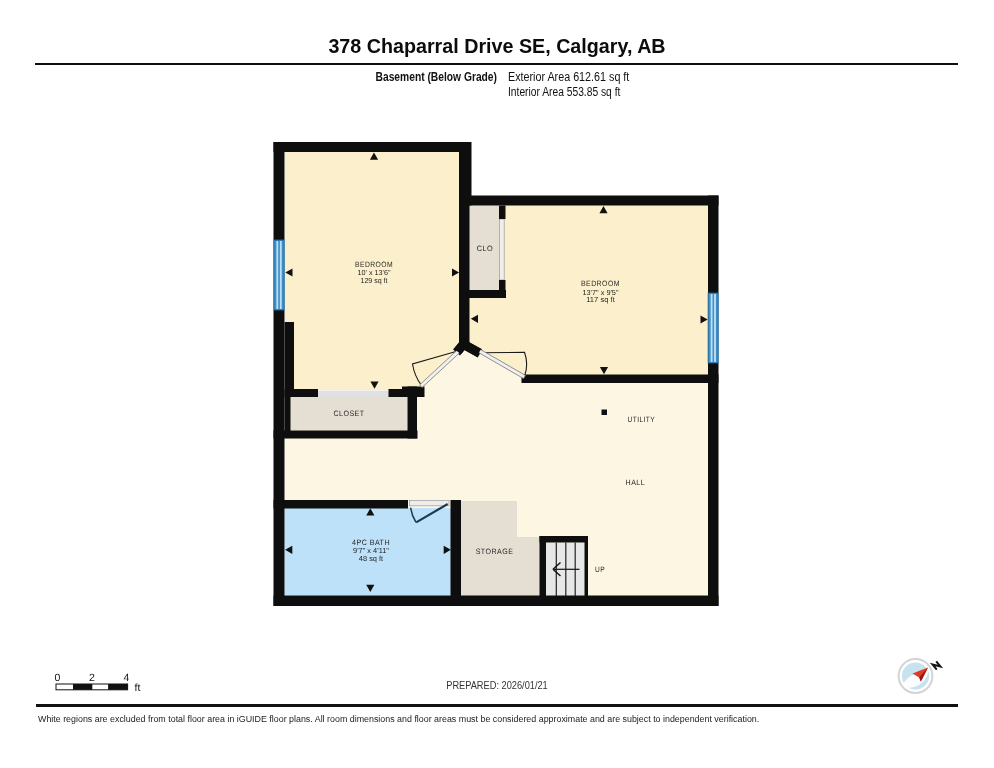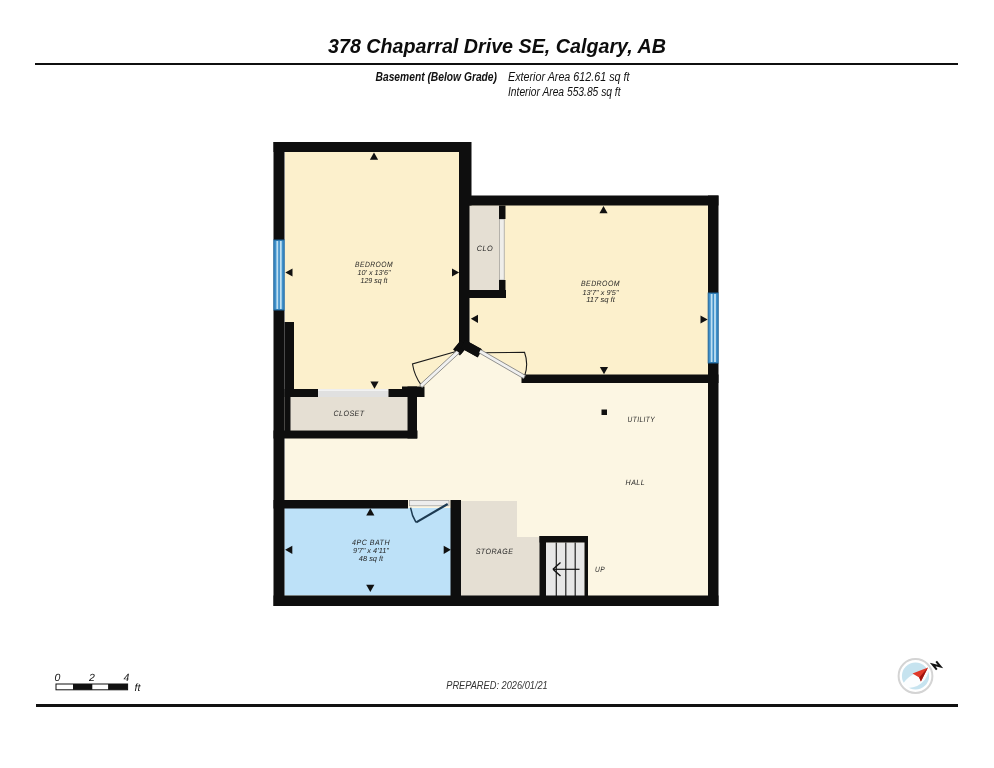--- a/index.html
+++ b/index.html
@@ -1,17 +1,17 @@
 <!DOCTYPE html>
 <html><head>
 <meta charset="utf-8">
 <style>
   html,body{margin:0;padding:0;background:#fff;}
   #page{position:relative;width:994px;height:768px;background:#fff;overflow:hidden;
-        font-family:"Liberation Sans", sans-serif;font-style:italic;}
+        font-family:"Liberation Sans", sans-serif;}
   .abs{position:absolute;white-space:nowrap;}
 </style>
 </head>
 <body>
 <div id="page">
 
   <div class="abs" style="left:0;top:34.3px;width:994px;text-align:center;font-size:21px;font-weight:bold;color:#0c0c0c;transform:scaleX(0.938);transform-origin:497px 0;">378 Chaparral Drive SE, Calgary, AB</div>
 
   <div class="abs" style="left:35px;top:62.8px;width:923px;height:2.3px;background:#0f0f0f;"></div>
 
@@ -215,13 +215,14 @@
       <g transform="translate(936.5,665.5) rotate(-40)">
           <path d="M-2.4,3.3 L-2.4,-3.3 L2.4,3.3 L2.4,-3.3" fill="none" stroke="#141414" stroke-width="2"></path>
         </g>
     </g>
 </svg>
 
   <div class="abs" style="left:0;top:679px;width:994px;text-align:center;font-size:11px;color:#333;transform:scaleX(0.84);transform-origin:497px 0;">PREPARED: 2026/01/21</div>
 
   <div class="abs" style="left:35.8px;top:704.2px;width:922.5px;height:2.4px;background:#111;"></div>
 
+  <div class="abs" style="left:38px;top:713.5px;font-size:8.9px;color:#222;">White regions are excluded from total floor area in iGUIDE floor plans. All room dimensions and floor areas must be considered approximate and are subject to independent verification.</div>
 </div>
 
 </body></html>

